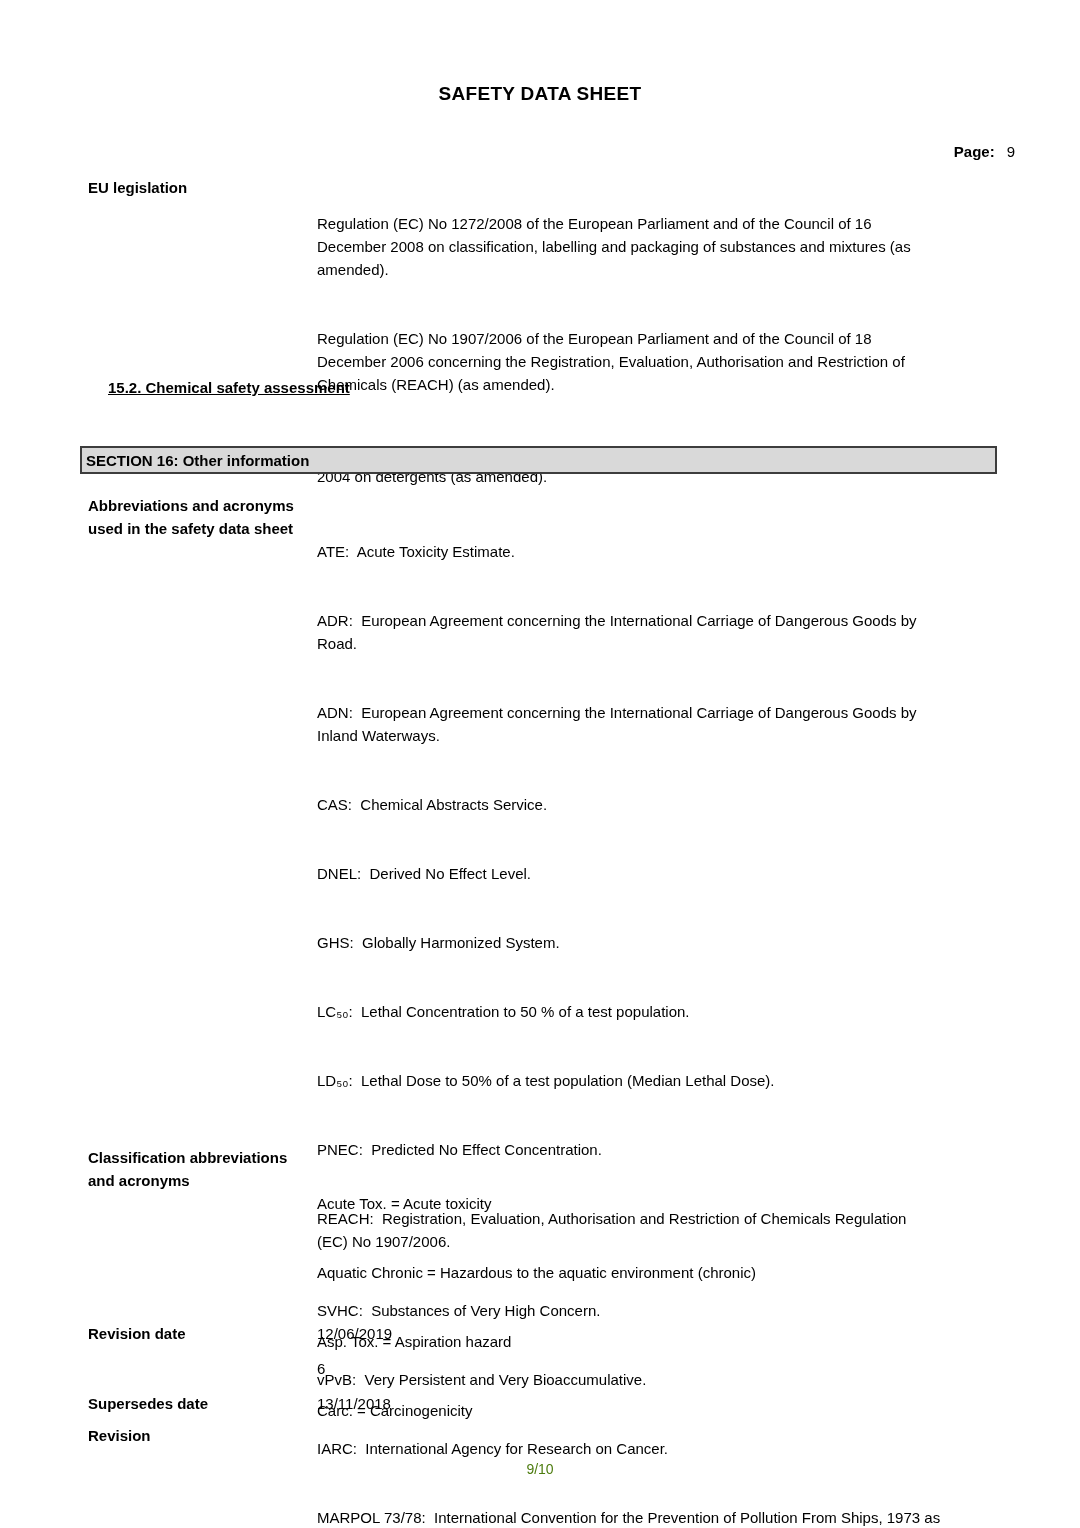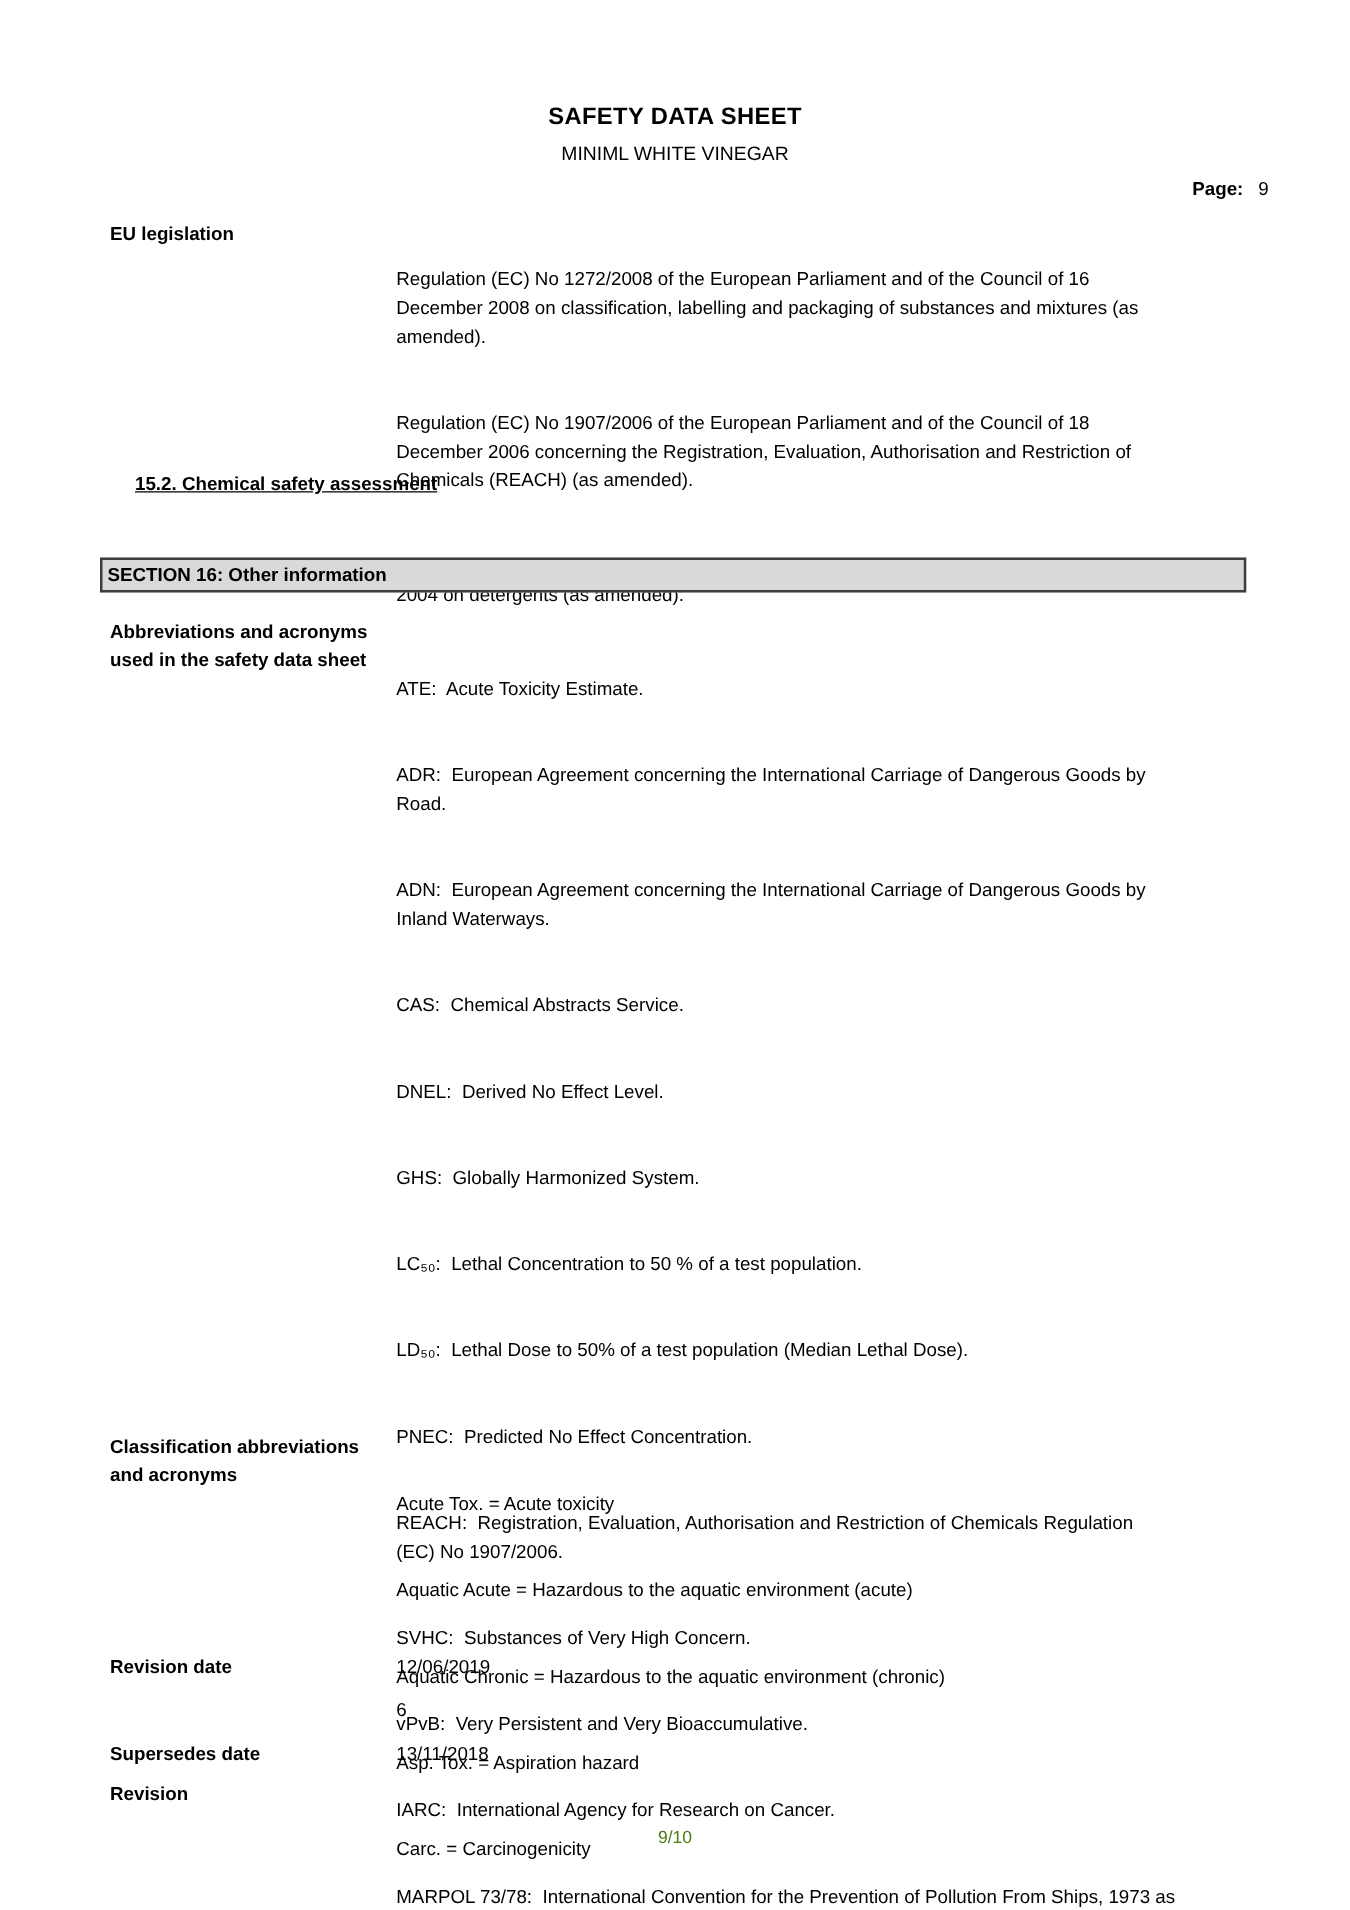--- a/index.html
+++ b/index.html
@@ -46,21 +46,20 @@
     position:absolute; top:1458px; left:0; width:100%;
     text-align:center; color:#4d7c0f; font-size:14px;
   }
 </style>
 </head>
 <body>
 
 <div class="page">
 
   <div class="title">SAFETY DATA SHEET</div>
-  <div class="subtitle">MINIML WHITE VINEGAR</div>
 
   <div class="page-num">
     <span class="lbl">Page:</span><span class="num">9</span>
   </div>
 
   <div class="label" style="top:176px">EU legislation</div>
   <div class="content" style="top:166px">
     <div>Regulation (EC) No 1272/2008 of the European Parliament and of the Council of 16
 December 2008 on classification, labelling and packaging of substances and mixtures (as
 amended).</div>
@@ -104,21 +103,20 @@
     
     
     
     
   </div>
 
   <div class="label" style="top:1146px">Classification abbreviations
 and acronyms</div>
   <div class="content" style="top:1146px">
     <div>Acute Tox. = Acute toxicity</div>
-    <div>Aquatic Acute = Hazardous to the aquatic environment (acute)</div>
     <div>Aquatic Chronic = Hazardous to the aquatic environment (chronic)</div>
     <div>Asp. Tox. = Aspiration hazard</div>
     <div>Carc. = Carcinogenicity</div>
     
     
   </div>
 
   <div class="label" style="top:1322px">Revision date</div>
   <div class="content" style="top:1322px">12/06/2019</div>
 

